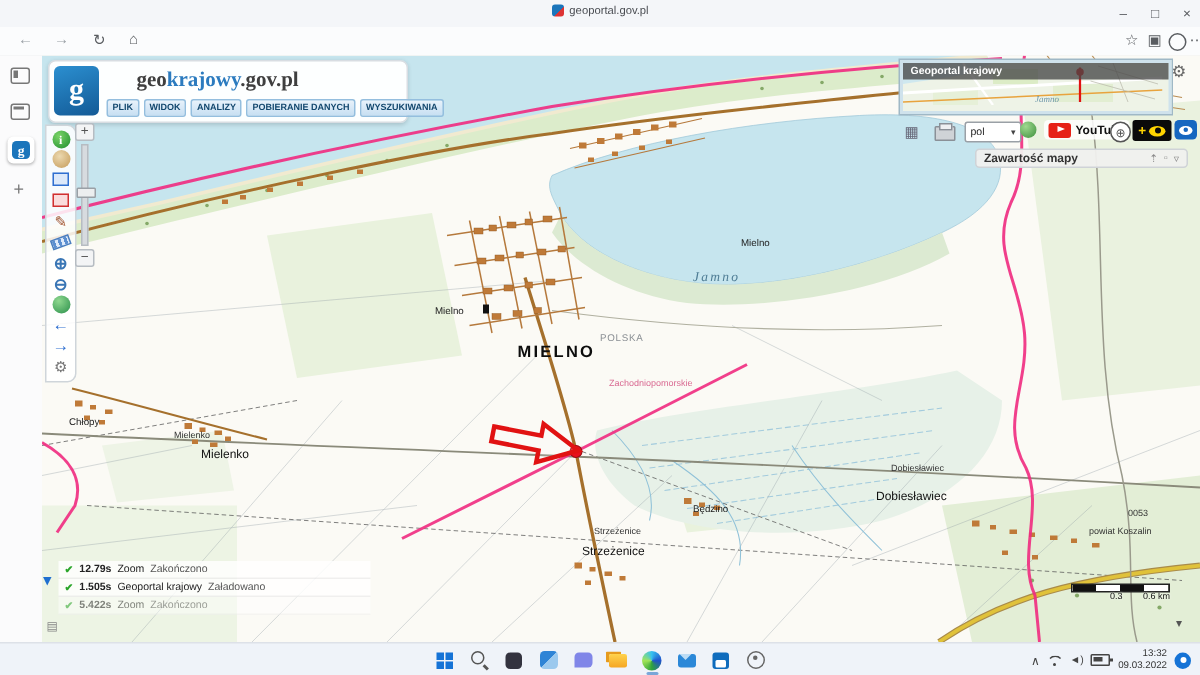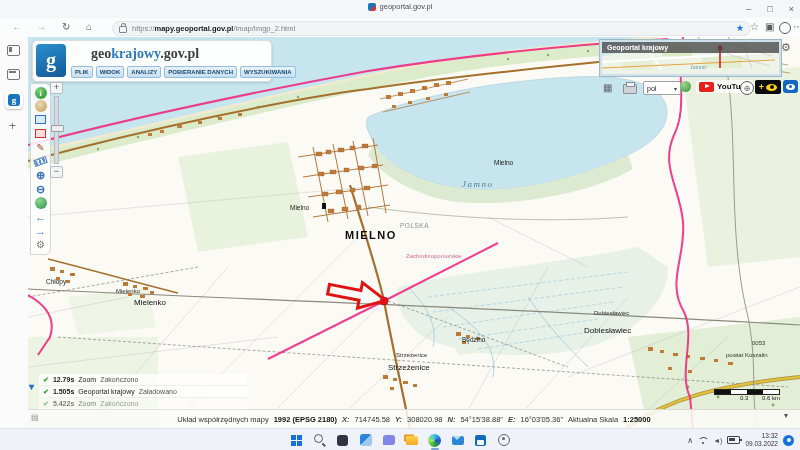--- a/index.html
+++ b/index.html
@@ -163,25 +163,20 @@
     <span>□</span>
     <span>×</span>
   </div>
 </div>
 
 <div class="navbar">
   <span class="navic" style="left:12px">←</span>
   <span class="navic" style="left:36px">→</span>
   <span class="navic dark" style="left:62px">↻</span>
   <span class="navic dark" style="left:86px">⌂</span>
-  <div class="urlpill">
-    <span class="lock"></span>
-    <span class="url"><span>https://</span><b>mapy.geoportal.gov.pl</b><span>/imap/Imgp_2.html</span></span>
-    <span class="pillstar">★</span>
-  </div>
   <span class="navic dark" style="left:750px">☆</span>
   <span class="navic dark" style="left:765px">▣</span>
   <span class="navic dark" style="left:779px;top:4px;width:10px;height:10px;border:1.2px solid #5a5d61;border-radius:50%;display:inline-block"></span>
   <span class="navic dark" style="left:793px">⋯</span>
 </div>
 
 <div class="esb">
   <div class="ic" style="top:8px">
       <div class="sb-sq tabs"></div>
     </div>
@@ -488,20 +483,28 @@
     <div class="cr accbtn" style="left:712px;top:44px">⊕</div>
     <div class="cr contrast" style="left:727px;top:43px">
         <span class="pl">+</span>
         <span class="eye"></span>
       </div>
     <div class="cr bluepeek" style="left:755px;top:43px">
         <span class="eye"></span>
       </div>
   </div>
 
+  <div class="zmapa">
+    <span class="tt">Zawartość mapy</span>
+    <span class="ics">
+      <span>⇡</span>
+      <span>▫</span>
+      <span>▿</span>
+    </span>
+  </div>
 
   <div class="log-toggle">▾</div>
   <div class="status-log" id="status-log">
       <div class="log-row">
         <span class="chk"></span>
         <b>12.79s</b>
         <span class="task">Zoom</span>
         <span class="st">Zakończono</span>
       </div>
       <div class="log-row">
@@ -517,34 +520,20 @@
         <span class="st">Zakończono</span>
       </div>
     </div>
 
   <div class="scalebar">
     <div class="sb-seg"></div>
     <div class="sb-lbls">
         <span class="m">0.3</span>
         <span class="e">0.6 km</span>
       </div>
-  </div>
-  <div class="coords">
-    <span>Układ współrzędnych mapy</span>
-    <b>1992 (EPSG 2180)</b>
-    <i>X:</i>
-      <span>714745.58</span>
-    <i>Y:</i>
-      <span>308020.98</span>
-    <i>N:</i>
-      <span>54°15'38.88"</span>
-    <i>E:</i>
-      <span>16°03'05.36"</span>
-    <span>Aktualna Skala</span>
-    <b>1:25000</b>
   </div>
   <div class="corner-ic">▤</div>
   <div class="collapse">▾</div>
 </div>
 
 <div class="taskbar">
   <div class="tb-center" id="taskbar-icons">
       <div class="tb-ic n-windows"></div>
       <div class="tb-ic n-search"></div>
       <div class="tb-ic n-taskview"></div>

